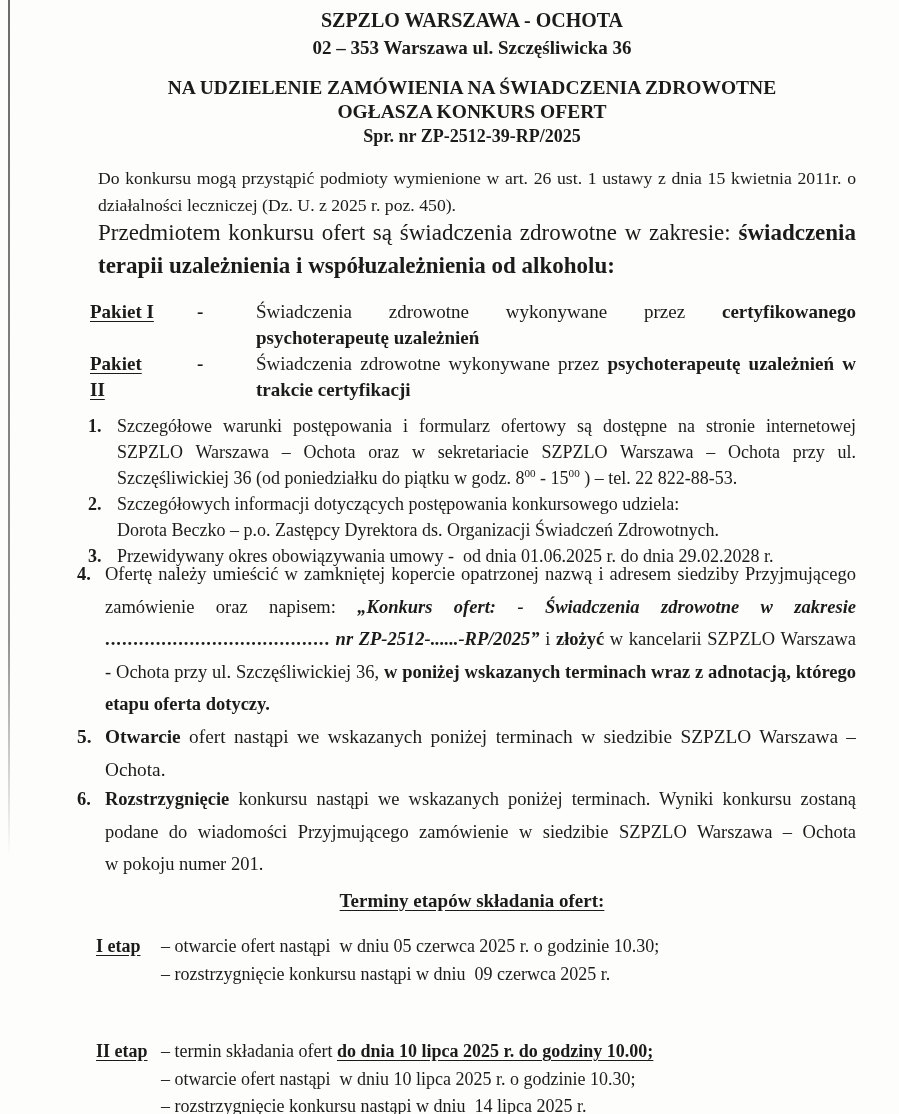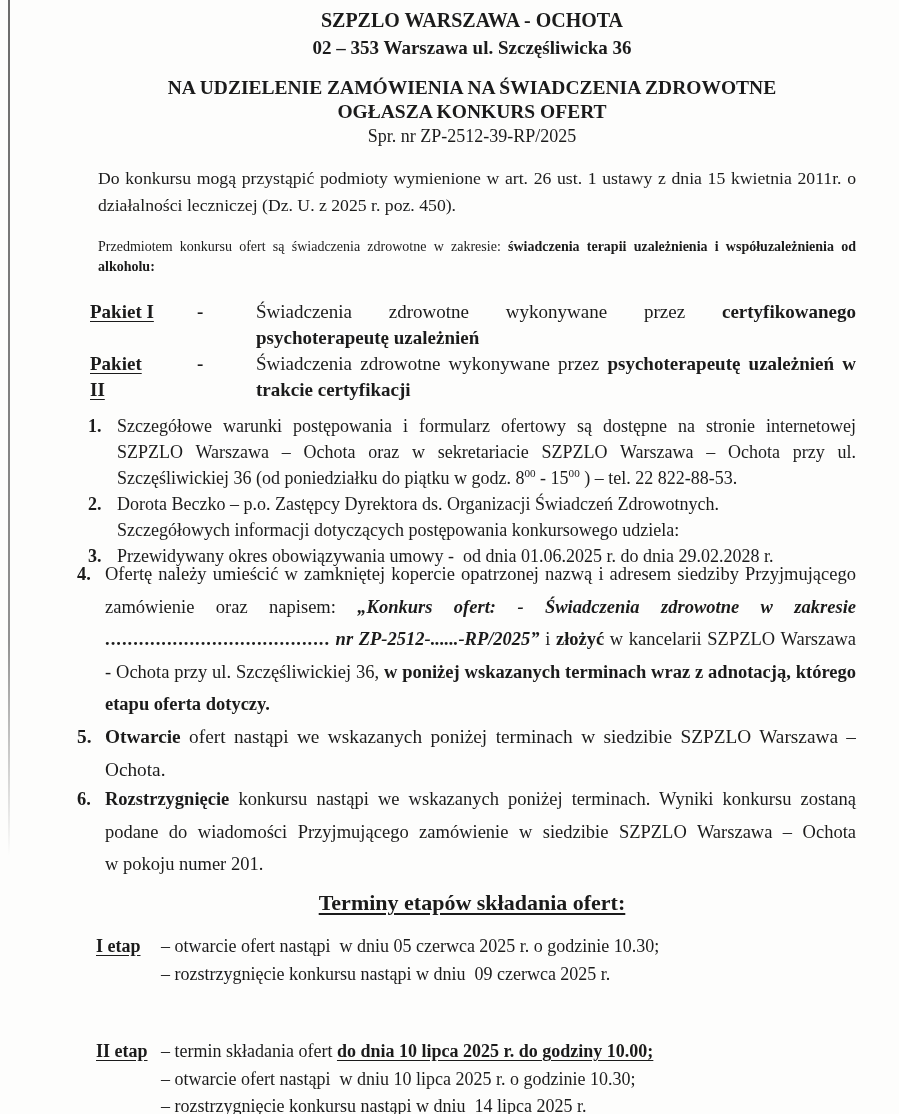--- a/index.html
+++ b/index.html
@@ -44,45 +44,45 @@
   .bu { font-weight: bold; text-decoration: underline; text-underline-offset: 3px; }
   .bi { font-weight: bold; font-style: italic; margin-top: 28px; }
   .bdots { font-weight: bold; letter-spacing: 1px; }
   .just { text-align: justify; }
   sup.sup { font-size: 0.62em; line-height: 0; vertical-align: super; }
 
   
   .sec-org { top: 6px; line-height: 28px; font-weight: bold; font-size: 20px; }
   .org-address { font-size: 19px; }
   .sec-announce { top: 76px; line-height: 24px; font-weight: bold; font-size: 19.5px; }
-  .case-number { font-weight: normal; font-size: 18px; }
+  .case-number { font-weight: bold; font-size: 18px; }
 
   
   .sec-para1 { top: 165px; line-height: 27px; font-size: 17.7px; padding-left: 10px; }
-  .sec-para2 { top: 237px; line-height: 20px; font-size: 14px; padding-left: 10px; }
+  .sec-para2 { top: 216px; line-height: 33px; font-size: 23px; padding-left: 10px; }
 
   
   .sec-pakiety { top: 299px; line-height: 26px; font-size: 19px; }
   .pak-row { display: flex; margin-left: 2px; gap: 40px; }
   .pak-label { flex: none; width: 67px; }
   .pak-dash { flex: none; width: 19px; font-weight: bold; }
   .pak-text { flex: 1; text-align: justify; }
 
   
   .num-row { display: flex; }
   .num { flex: none; width: 29px; font-weight: bold; }
   .num-text { flex: 1; }
   .sec-items123 { top: 413px; line-height: 26px; font-size: 18px; }
   .sec-item4 { top: 558px; left: -11px; line-height: 32.5px; font-size: 18.5px; }
   .sec-item5 { top: 721px; left: -11px; line-height: 32.5px; font-size: 19.3px; }
   .sec-item6 { top: 783px; left: -11px; line-height: 32.5px; font-size: 18.5px; }
   .sec-item4 .num, .sec-item5 .num, .sec-item6 .num { width: 28px; }
 
   
-  .sec-terminy-heading { top: 890px; font-size: 22px; }
+  .sec-terminy-heading { top: 890px; font-size: 19px; }
   .stage { line-height: 27.5px; font-size: 18px; display: flex; margin-left: 8px; }
   .sec-stage1 { top: 933px; }
   .sec-stage2 { top: 1038px; }
   .stage-label { flex: none; width: 65px; }
   .stage-lines { flex: 1; }
 </style>
 </head>
 <body>
 
 <div class="page">
@@ -123,22 +123,22 @@
     </div>
 
     <div class="sec sec-items123">
       <div class="num-row">
         <span class="num">1.</span>
         <span class="num-text just"><span>Szczegółowe warunki postępowania i formularz ofertowy są dostępne na stronie internetowej SZPZLO Warszawa – Ochota oraz w sekretariacie SZPZLO Warszawa – Ochota przy ul. Szczęśliwickiej 36 (od poniedziałku do piątku w godz. 8</span><sup class="sup">00</sup><span> - 15</span><sup class="sup">00</sup><span> ) – tel. 22 822-88-53.</span></span>
       </div>
       <div class="num-row">
         <span class="num">2.</span>
         <span class="num-text">
+          <span style="display:block">Szczegółowych informacji dotyczących postępowania konkursowego udziela:</span>
           <span style="display:block">Dorota Beczko – p.o. Zastępcy Dyrektora ds. Organizacji Świadczeń Zdrowotnych.</span>
-          <span style="display:block">Szczegółowych informacji dotyczących postępowania konkursowego udziela:</span>
         </span>
       </div>
       <div class="num-row">
         <span class="num">3.</span>
         <span class="num-text">Przewidywany okres obowiązywania umowy - &nbsp;od dnia 01.06.2025 r. do dnia 29.02.2028 r.</span>
       </div>
     </div>
 
     <div class="sec sec-item4">
       <div class="num-row">

